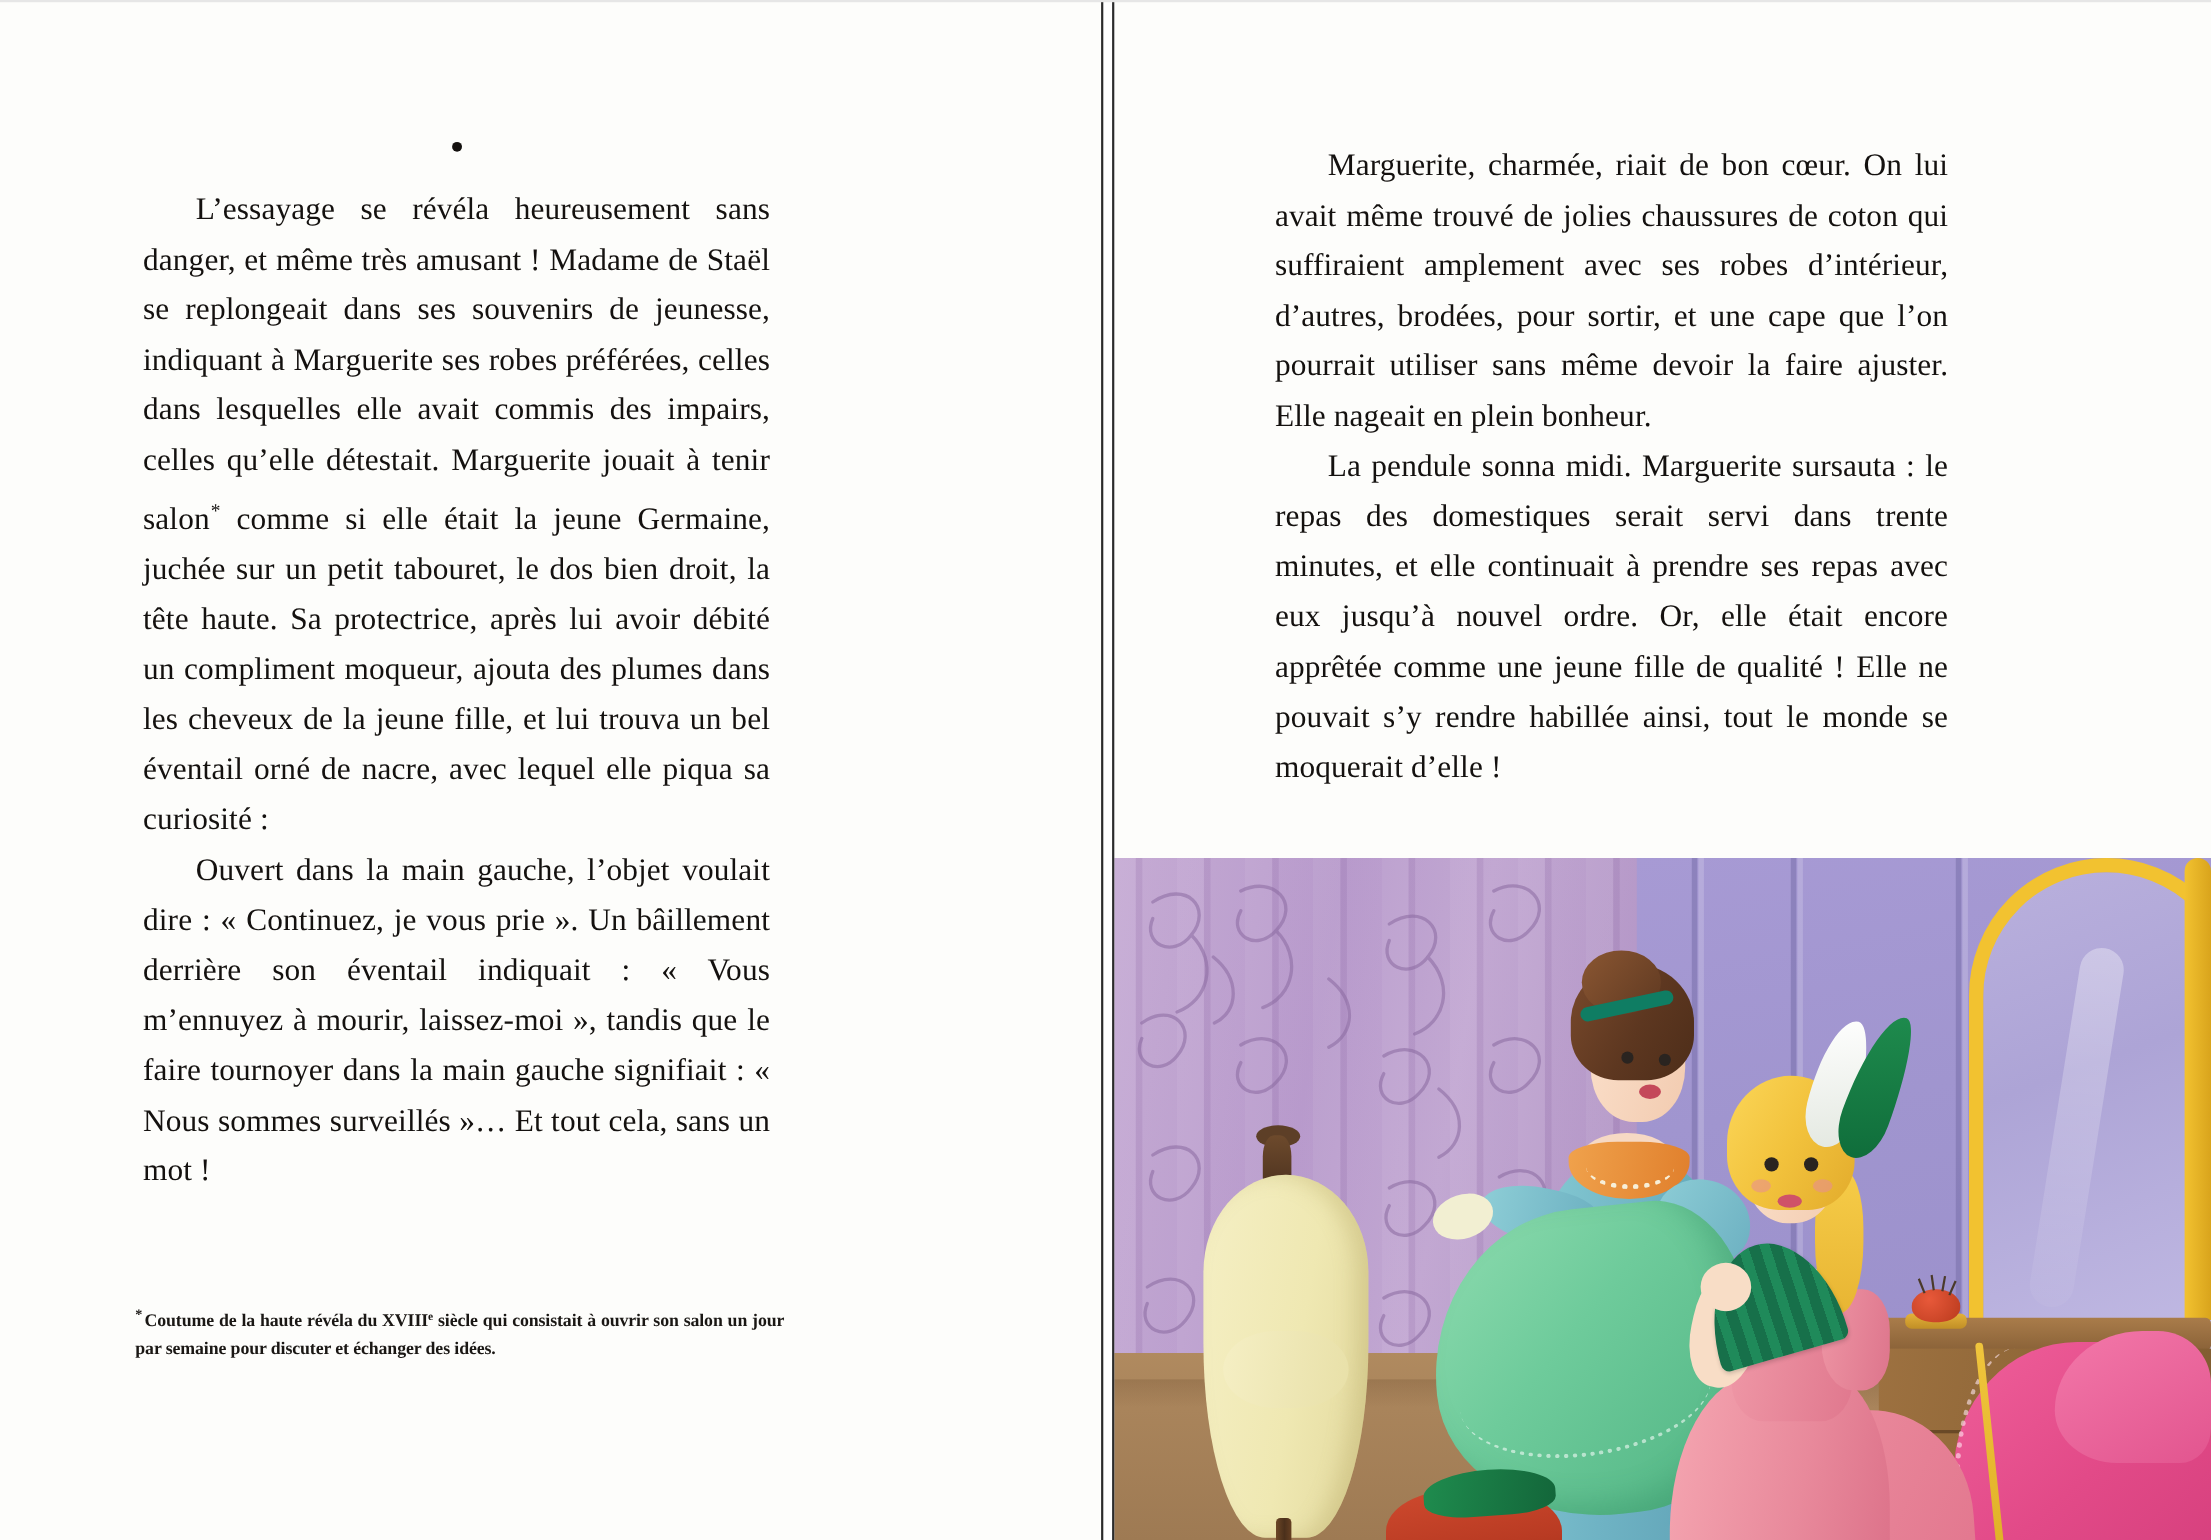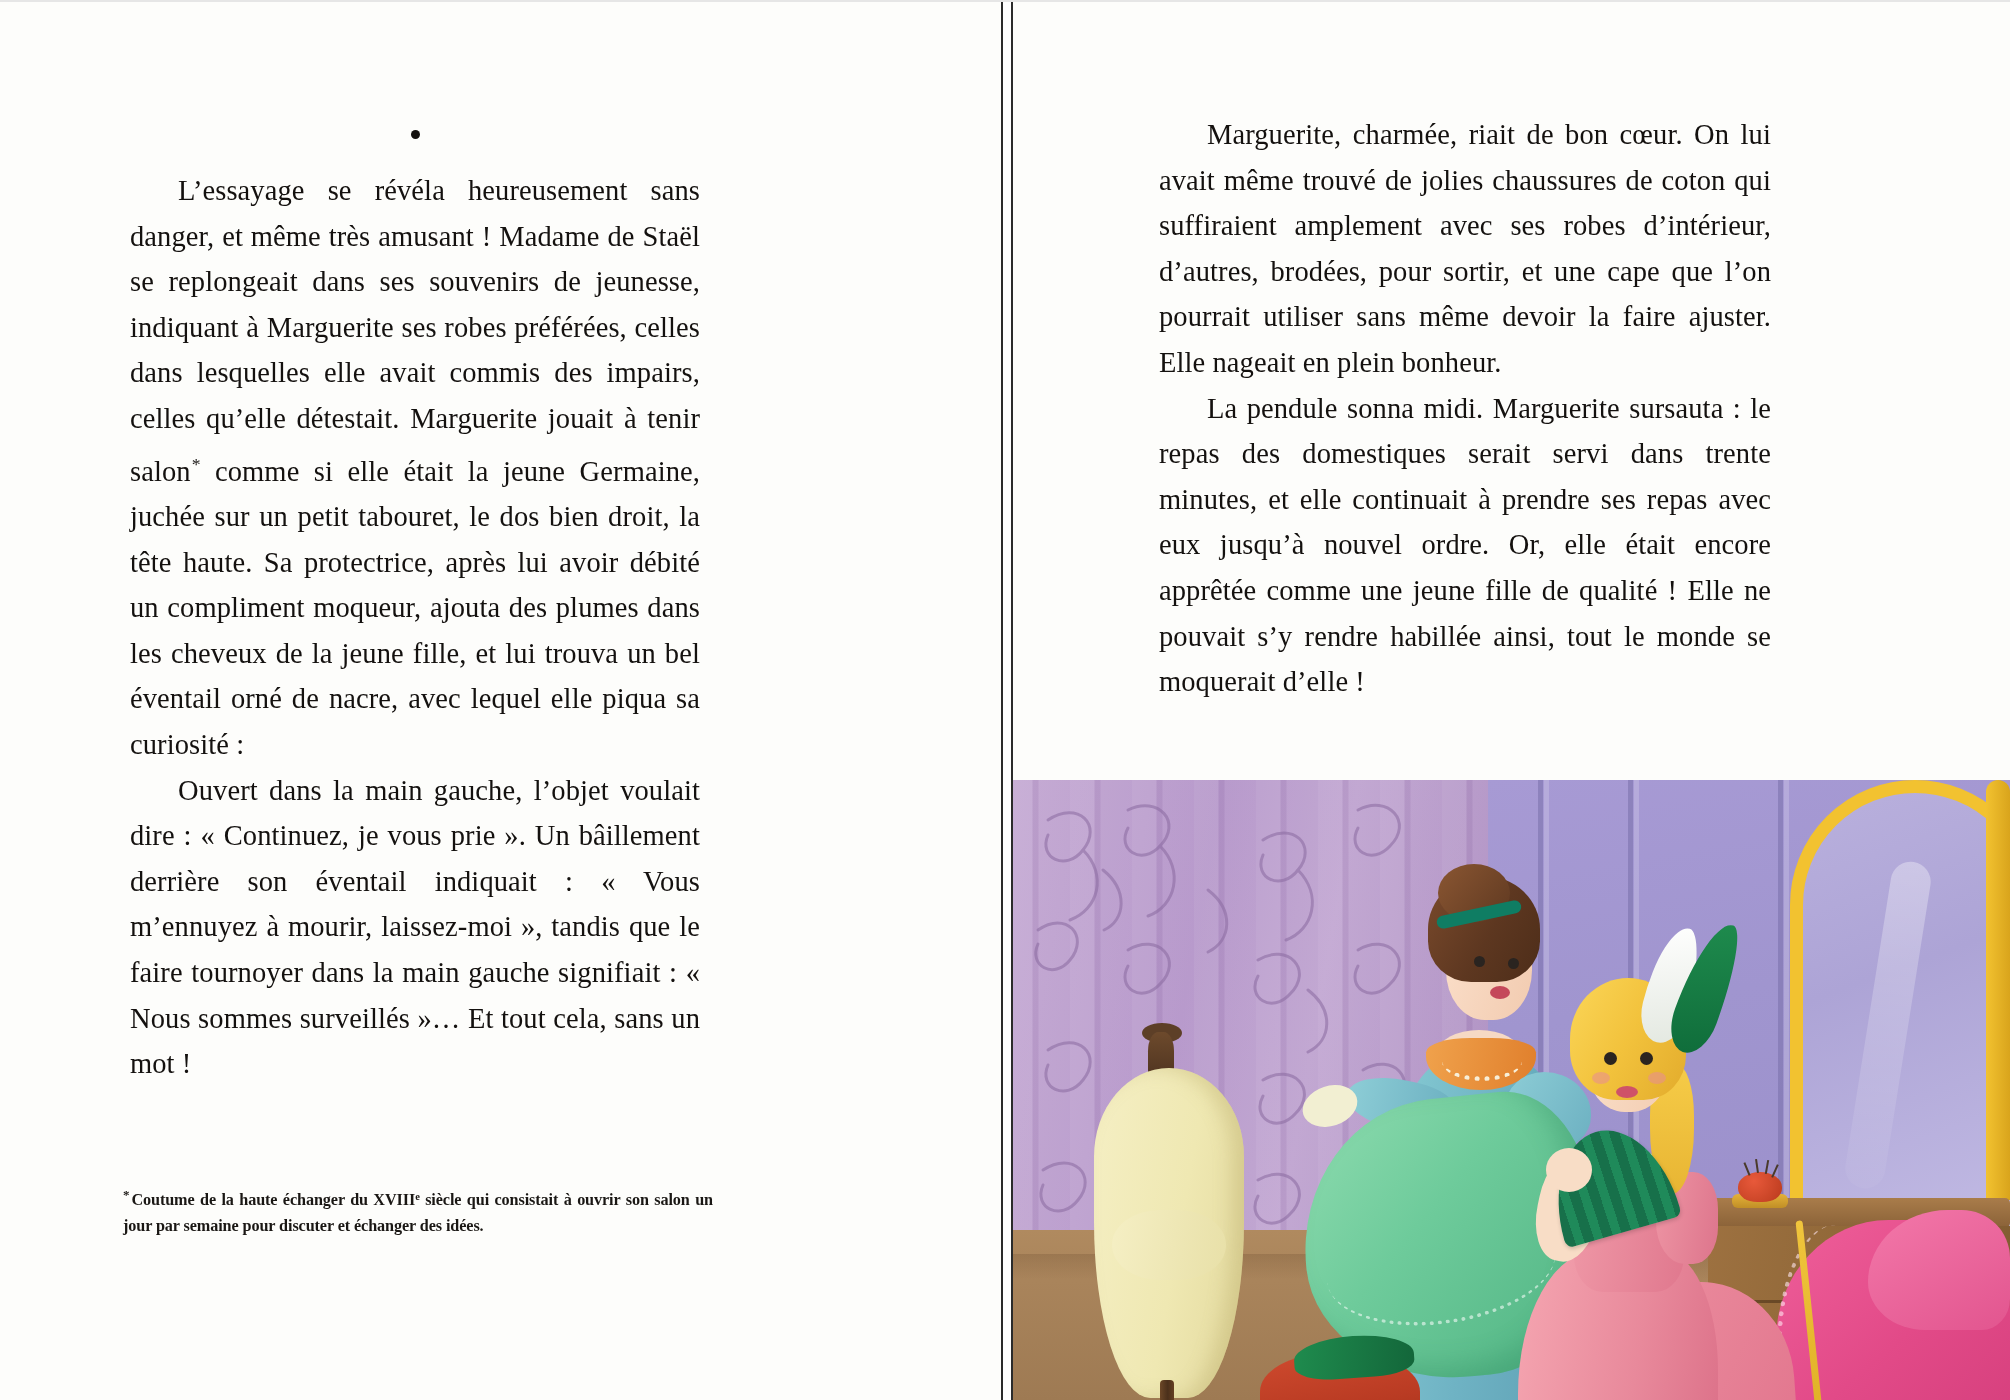--- a/index.html
+++ b/index.html
@@ -50,21 +50,21 @@
   .textcol {
     position: absolute;
     text-align: justify;
     color: #14110f;
     font-size: 28.5px;
     line-height: 45.6px;
     letter-spacing: 0.1px;
     -webkit-font-smoothing: antialiased;
   }
   .left  .textcol { left: 130px; top: 168px; width: 570px; }
-  .right .textcol { left: 150px; top: 112px; width: 612px; }
+  .right .textcol { left: 150px; top: 128px; width: 612px; }
 
   .para {
     margin: 0;
     text-indent: 48px;
     text-align: justify;
     text-align-last: left;
     hyphens: manual;
   }
 
   
@@ -512,21 +512,21 @@
       <span class="dot"></span>
     </div>
 
     <div class="textcol">
       <p class="para"><span>L’essayage se révéla heureusement sans danger, et même très amusant ! Madame de Staël se replongeait dans ses souvenirs de jeunesse, indiquant à Marguerite ses robes préférées, celles dans lesquelles elle avait commis des impairs, celles qu’elle détestait. Marguerite jouait à tenir salon</span><span class="fn-mark">*</span><span> comme si elle était la jeune Germaine, juchée sur un petit tabouret, le dos bien droit, la tête haute. Sa protectrice, après lui avoir débité un compliment moqueur, ajouta des plumes dans les cheveux de la jeune fille, et lui trouva un bel éventail orné de nacre, avec lequel elle piqua sa curiosité :</span></p>
 
 
       <p class="para">Ouvert dans la main gauche, l’objet voulait dire : « Continuez, je vous prie ». Un bâillement derrière son éventail indiquait : « Vous m’ennuyez à mourir, laissez-moi », tandis que le faire tournoyer dans la main gauche signifiait : « Nous sommes surveillés »… Et tout cela, sans un mot !</p>
     </div>
 
-    <div class="footnote"><span class="star">*</span><span>Coutume de la haute échanger du XVIII</span><sup>e</sup><span> siècle qui consistait à ouvrir son salon un jour par semaine pour discuter et échanger des idées.</span></div>
+    <div class="footnote"><span class="star">*</span><span>Coutume de la haute révéla du XVIII</span><sup>e</sup><span> siècle qui consistait à ouvrir son salon un jour par semaine pour discuter et échanger des idées.</span></div>
 
   </div>
 
   <div id="gutter"></div>
   <div id="spread-top-edge"></div>
 
   <div class="page right">
     <div class="textcol">
       <p class="para">Marguerite, charmée, riait de bon cœur. On lui avait même trouvé de jolies chaussures de coton qui suffiraient amplement avec ses robes d’intérieur, d’autres, brodées, pour sortir, et une cape que l’on pourrait utiliser sans même devoir la faire ajuster. Elle nageait en plein bonheur.</p>
       <p class="para">La pendule sonna midi. Marguerite sursauta : le repas des domestiques serait servi dans trente minutes, et elle continuait à prendre ses repas avec eux jusqu’à nouvel ordre. Or, elle était encore apprêtée comme une jeune fille de qualité ! Elle ne pouvait s’y rendre habillée ainsi, tout le monde se moquerait d’elle !</p>

